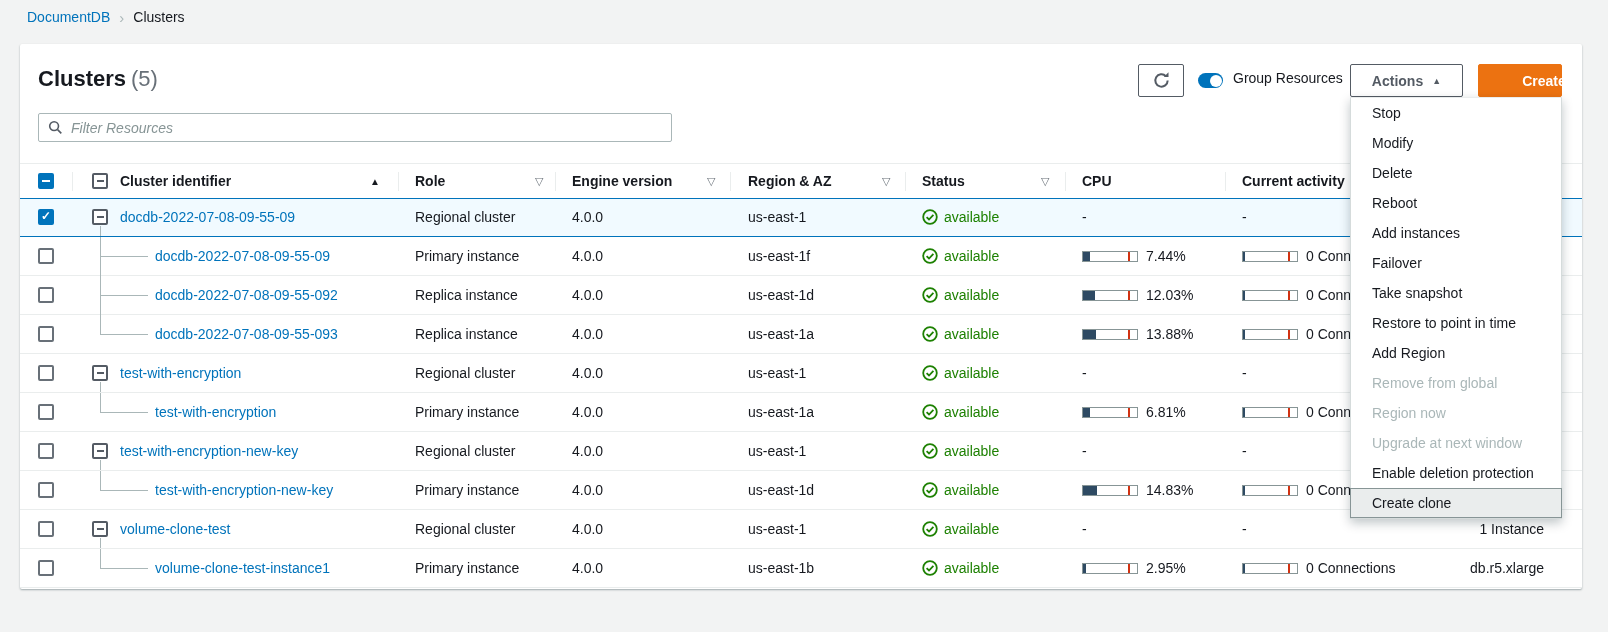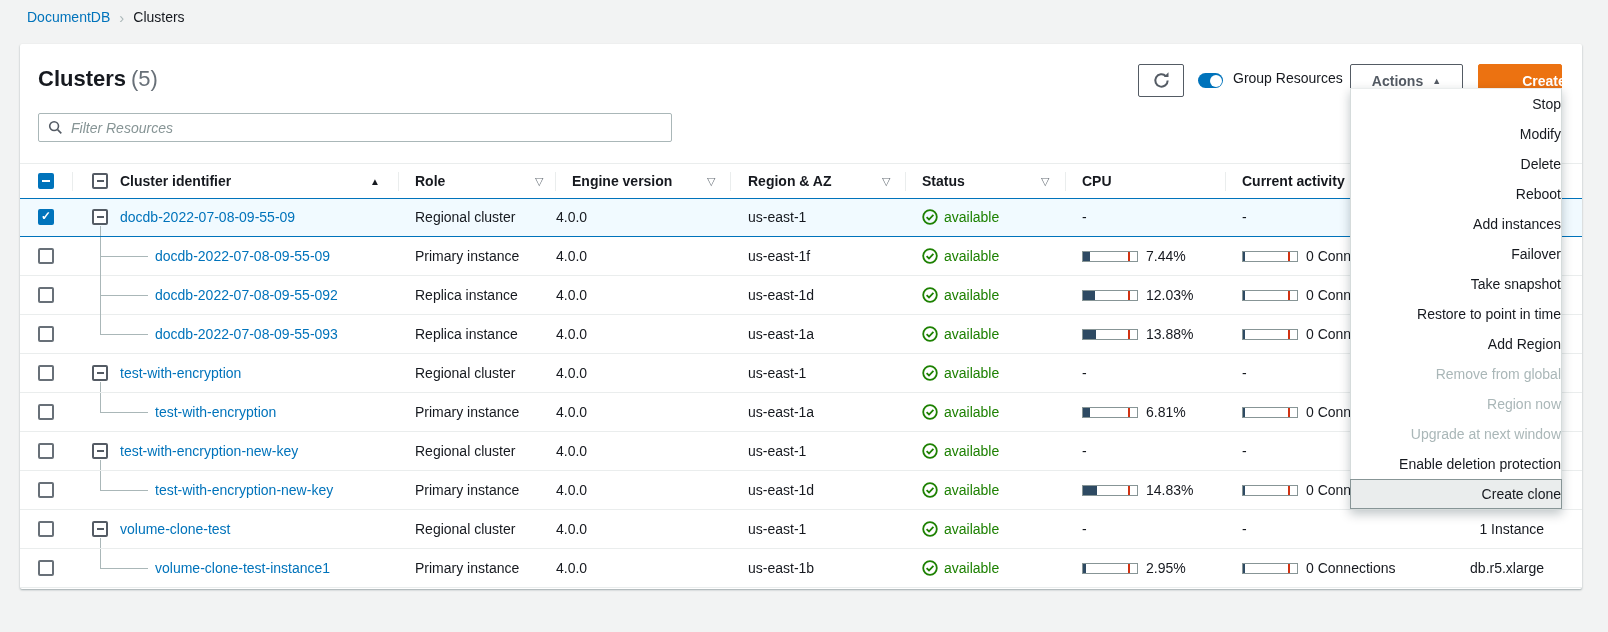--- a/index.html
+++ b/index.html
@@ -58,42 +58,42 @@
               border:2px solid #545b64; border-radius:2px; background:#fff; cursor:pointer; }
   .expander::after { content:''; position:absolute; left:2.5px; top:5px; width:7px; height:2px; background:#545b64; }
 
   
   .rows { position:absolute; left:0; top:154px; width:100%; }
   .trow { position:relative; height:39px; background:#fff; border-bottom:1px solid #eaeded; }
   .trow.selected { background:#f1faff; box-shadow:inset 0 1px 0 #0073bb; border-bottom-color:#0073bb; }
   .cell { position:absolute; top:50%; transform:translateY(-50%); white-space:nowrap; }
   .idlink { left:100px; color:#0073bb; text-decoration:none; cursor:pointer; }
   .trow.instance .idlink { left:135px; }
-  .c-role { left:395px; } .c-engine { left:536px; } .c-region { left:728px; }
+  .c-role { left:395px; } .c-engine { left:552px; } .c-region { left:728px; }
   .c-status { left:902px; display:flex; align-items:center; gap:6px; color:#1d8102; }
   .c-cpu { left:1062px; display:flex; align-items:center; }
   .c-act { left:1222px; display:flex; align-items:center; }
   .c-size { right:38px; text-align:right; }
 
   
   .connector { position:absolute; left:80px; top:0; width:48px; height:20px;
                border-left:1px solid #aab7b8; border-bottom:1px solid #aab7b8; display:none; }
   .trow.instance .connector { display:block; }
   .trow.instance:not(.last) .connector::after { content:''; position:absolute; left:-1px; top:20px; height:19px; border-left:1px solid #aab7b8; }
   .trow.cluster .stub { position:absolute; left:80px; top:28px; bottom:0; border-left:1px solid #aab7b8; }
 
   
   .bar { position:relative; width:56px; height:11px; border:1px solid #879596; background:#fff; flex:none; }
   .bar .fill { position:absolute; left:0; top:0; bottom:0; background:#2e4a63; }
   .bar .tick { position:absolute; left:45px; top:0; bottom:0; width:2px; background:#d13212; }
   .bartxt { margin-left:8px; } .dash .bartxt { margin-left:0; }
 
   
-  .menu { position:absolute; left:1350px; top:88px; width:212px; background:#fff; z-index:30; list-style:none;
-          border:1px solid #d5dbdb; border-top-color:#eaeded; box-shadow:0 4px 10px rgba(0,28,36,.25);text-align:right; }
+  .menu { position:absolute; left:1350px; top:97px; width:212px; background:#fff; z-index:30; list-style:none;
+          border:1px solid #d5dbdb; border-top-color:#eaeded; box-shadow:0 4px 10px rgba(0,28,36,.25); }
   .menu-item { height:30px; line-height:30px; padding-left:21px; cursor:pointer; white-space:nowrap; }
   .menu-item.disabled { color:#aab7b8; cursor:default; }
   .menu-item.highlighted { background:#eaeded; border:1px solid #879596; line-height:28px; margin:0 -1px; }
 
   svg { display:block; }
   .okicon { flex:none; }
 </style>
 </head>
 <body>
 

